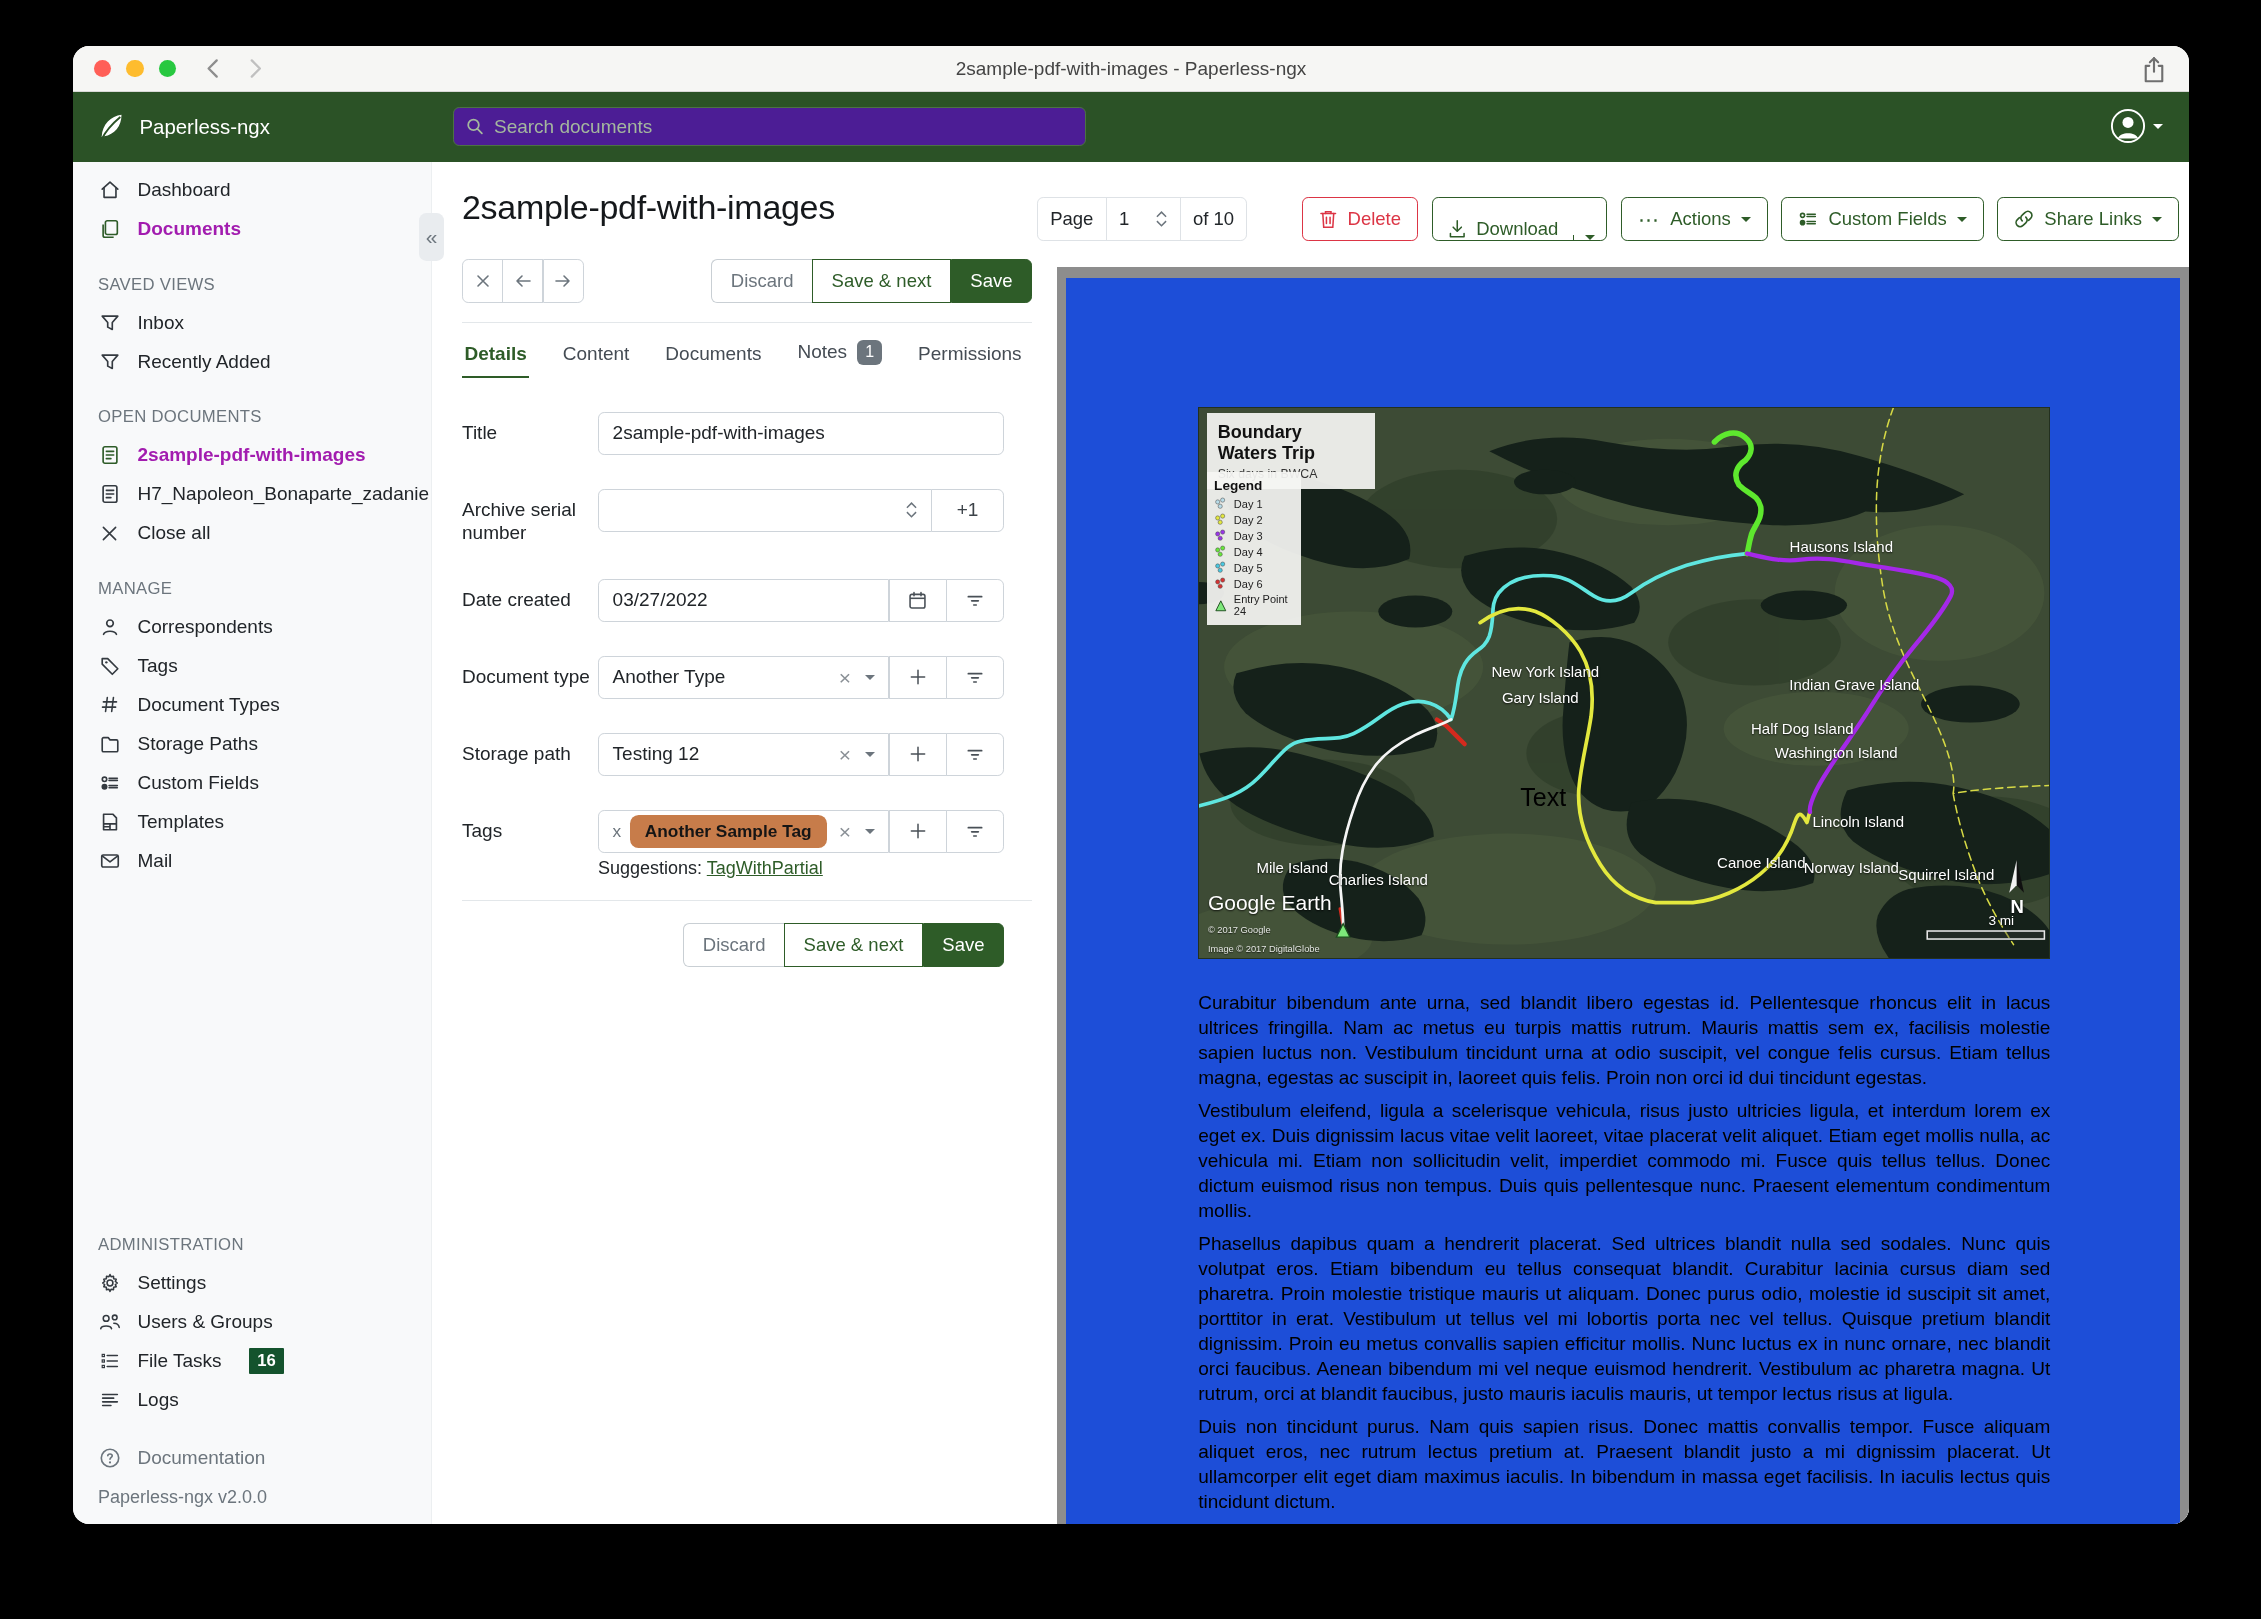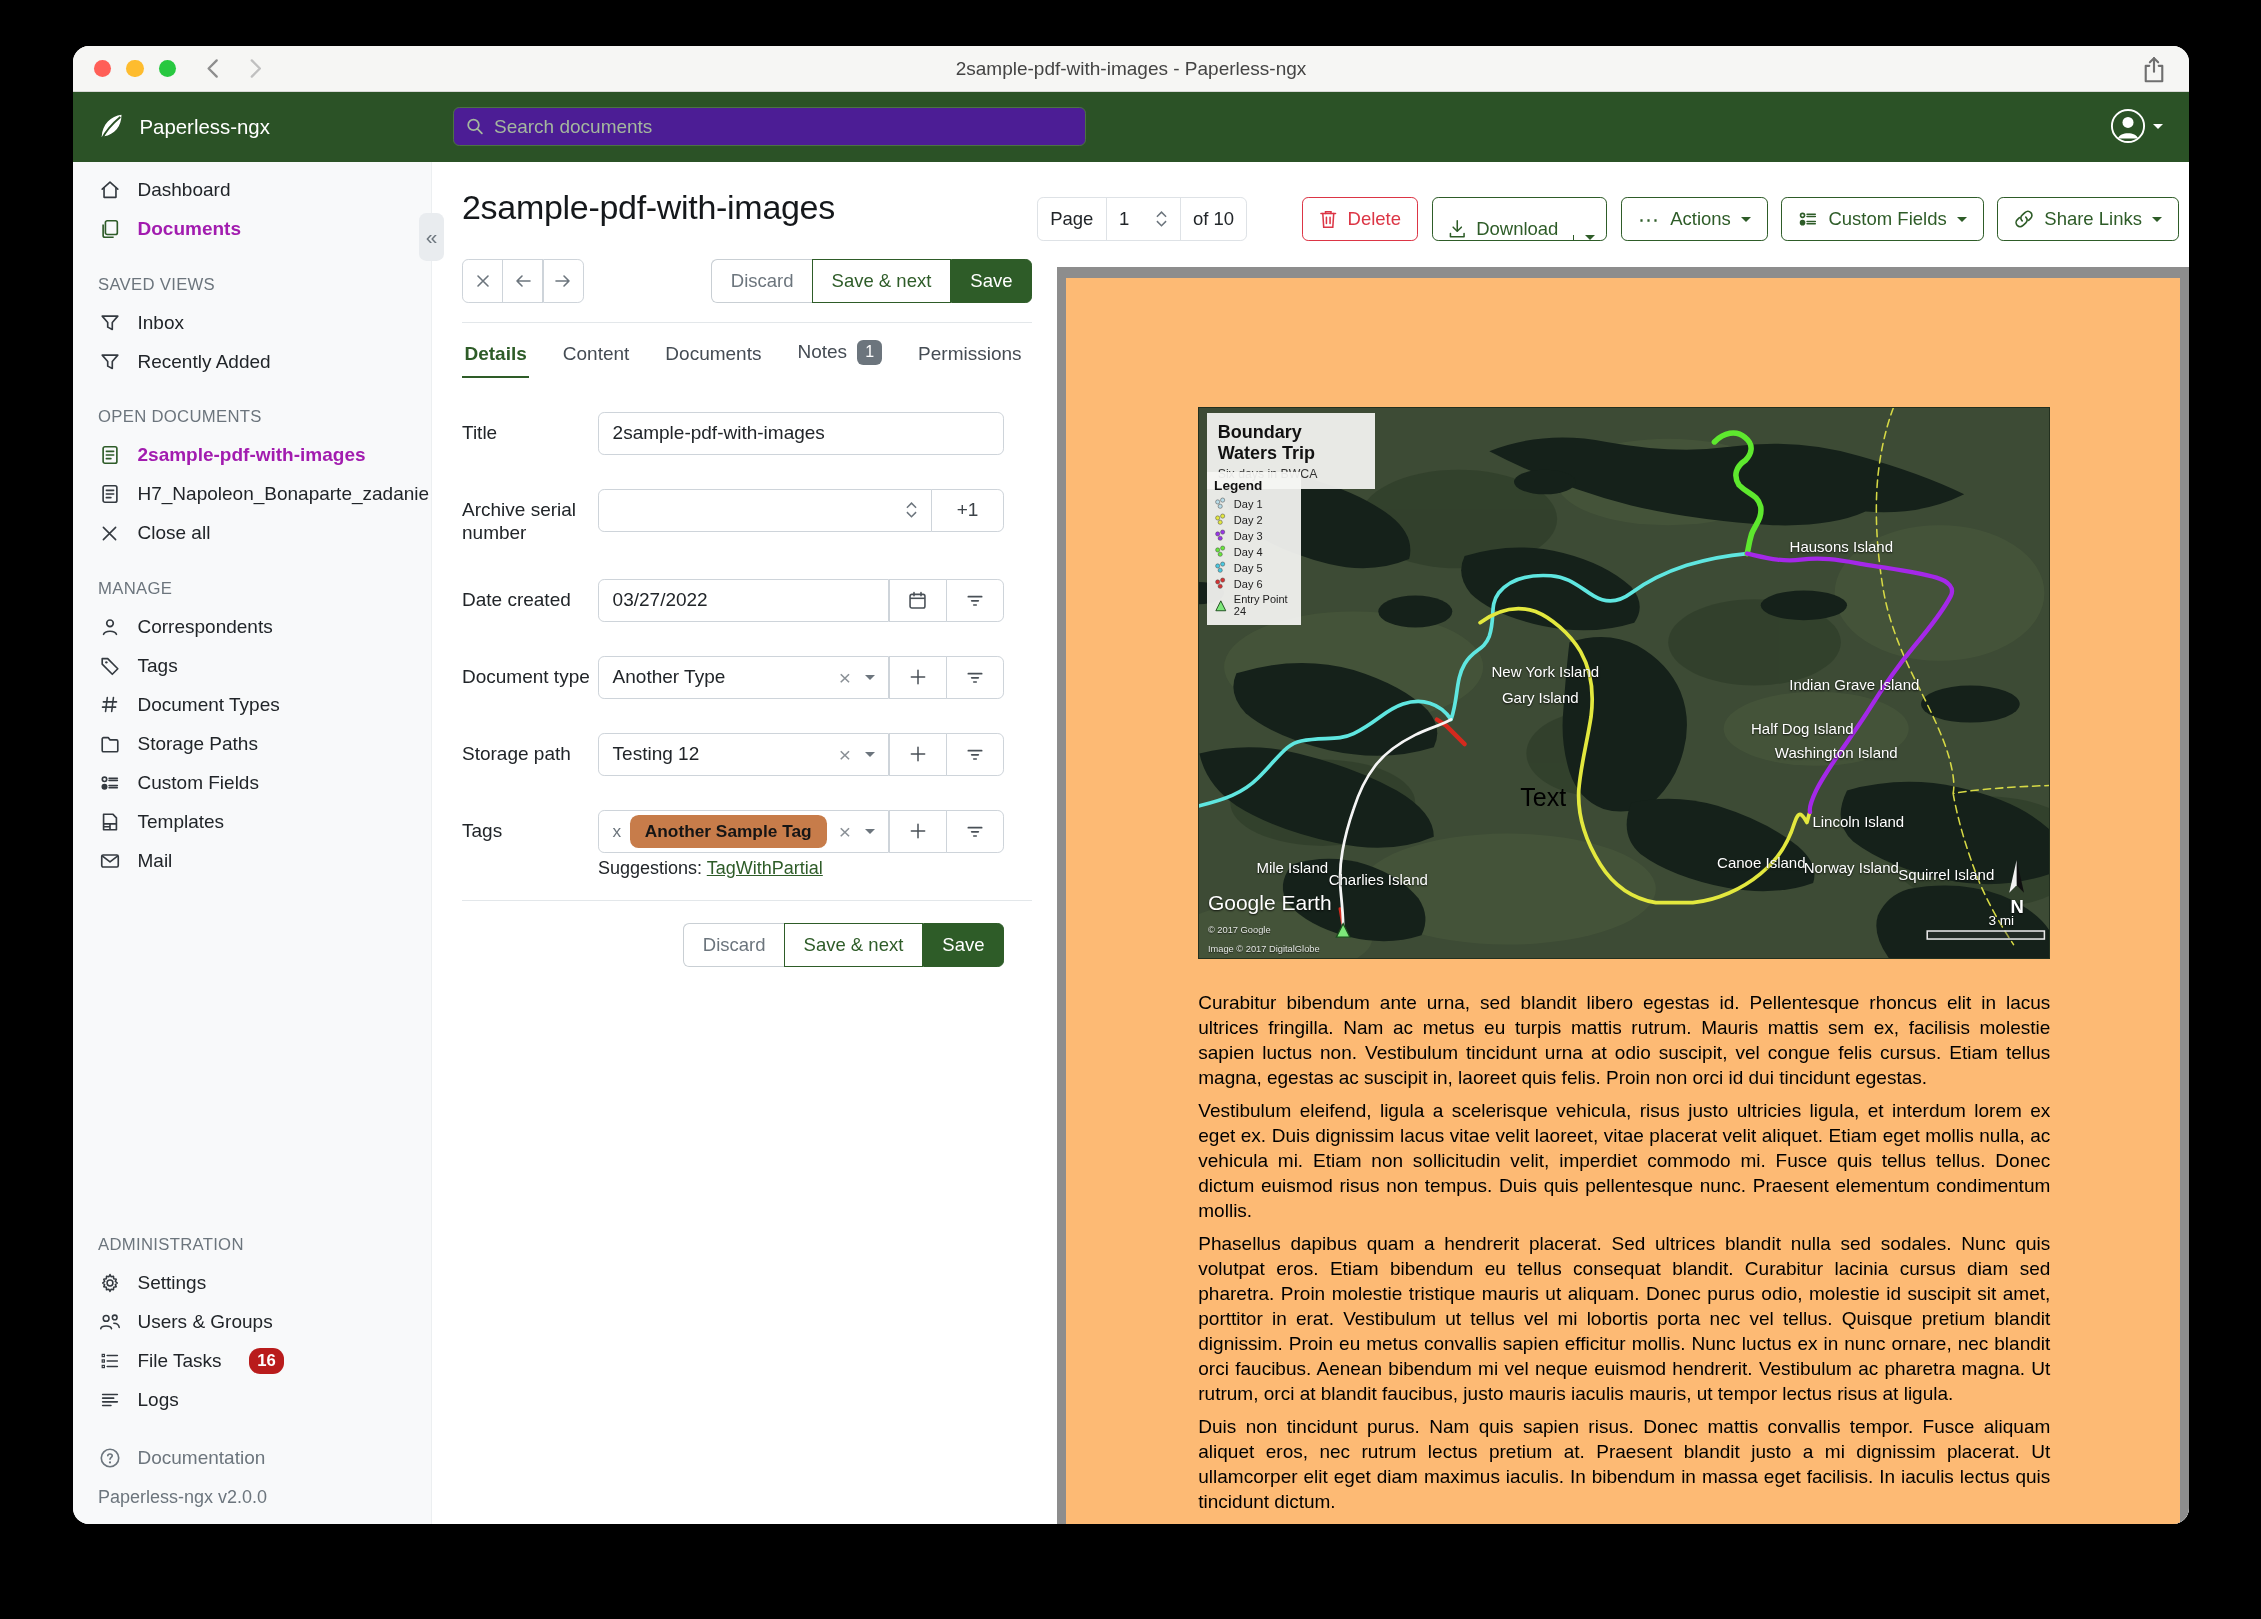--- a/index.html
+++ b/index.html
@@ -41,22 +41,22 @@
   
   .sidebar { width:359px; background:#f8f9fa; border-right:0.6px solid #eceff1;
     display:flex; flex-direction:column; padding-top:8.6px; flex:none; }
   .nav-item { height:39px; display:flex; align-items:center; gap:16px; padding-left:25px;
     font-size:19px; color:#212529; cursor:pointer; flex:none; }
   .nav-item .nav-ic { width:23.5px; height:23.5px; display:flex; align-items:center; justify-content:center; color:#343a40; flex:none;}
   .nav-item.active { color:#a21caf; font-weight:700; }
   .nav-item.active .nav-ic { color:#2e5c28; }
   .sec-header { margin:26px 0 8.6px 25px; font-size:16.7px; color:#6c757d; letter-spacing:0.3px; }
   .sec-header:empty { display:none; }
-  .nav-badge { background:#b91c1c; color:#fff; font-size:16.7px; font-weight:700;
-    border-radius:11px; padding:3.1px 8.6px; margin-left:11px; }
+  .nav-badge { background:#14532d; color:#fff; font-size:16.7px; font-weight:700;
+    border-radius:1px; padding:3.1px 8.6px; margin-left:11px; }
   .sb-bottom { margin-top:auto; }
   .nav-item.muted { color:#6c757d; }
   .nav-item.muted .nav-ic { color:#6c757d; }
   .sb-version { padding:10px 0 16px 25px; font-size:18px; color:#6c757d; }
   .collapse-pill { position:absolute; left:346px; top:51px; width:25px; height:48px;
     background:#e9ecef; border-radius:7.4px; color:#6c757d; font-size:21px;
     display:flex; align-items:center; justify-content:center; z-index:6; cursor:pointer; }
 
   
   .main { flex:1; position:relative; background:#fff; overflow:hidden; }
@@ -124,21 +124,21 @@
   .tag-pre-x { color:#6c757d; font-size:17.3px; }
   .tag-chip { background:#c77c4a; color:#151515; font-weight:700; font-size:17.3px;
     padding:5.6px 15px; border-radius:8.6px; white-space:nowrap; }
   .suggest-row { margin:-10px 0 21px 136px; font-size:18px; color:#212529; }
   .suggest-row a { color:#2e5c28; text-decoration:underline; cursor:pointer; }
   .bottom-actions { display:flex; justify-content:flex-end; width:542px; margin-top:22px; }
 
   
   .preview { position:absolute; left:625px; top:105px; right:0; bottom:0;
     background:#8d8d8d; padding:11px 9.3px 0 9.3px; }
-  .page { background:#fdba74; width:100%; height:100%; overflow:hidden; padding:129px 132px 0 132px; }
+  .page { background:#1d4ed8; width:100%; height:100%; overflow:hidden; padding:129px 132px 0 132px; }
   .map { position:relative; width:852px; height:552px; border:0.6px solid #23301f;
     overflow:hidden; background:#3d4b35; }
   .map svg.terrain { position:absolute; inset:0; }
   .map-label { position:absolute; transform:translateX(-50%); color:#fff; font-size:15px;
     white-space:nowrap; text-shadow:0 0.6px 1.9px rgba(0,0,0,.8); }
   .map-label.annotation { color:#000; font-size:25px; text-shadow:none; transform:none; }
   .map-titlebox { position:absolute; left:7.4px; top:5px; width:168px; background:rgba(245,245,243,.93);
     padding:8.6px 11px 7.4px 11px; }
   .map-titlebox .mt { font-size:18px; font-weight:700; color:#111; }
   .map-titlebox .ms { font-size:12.3px; color:#333; margin-top:3.7px; }

